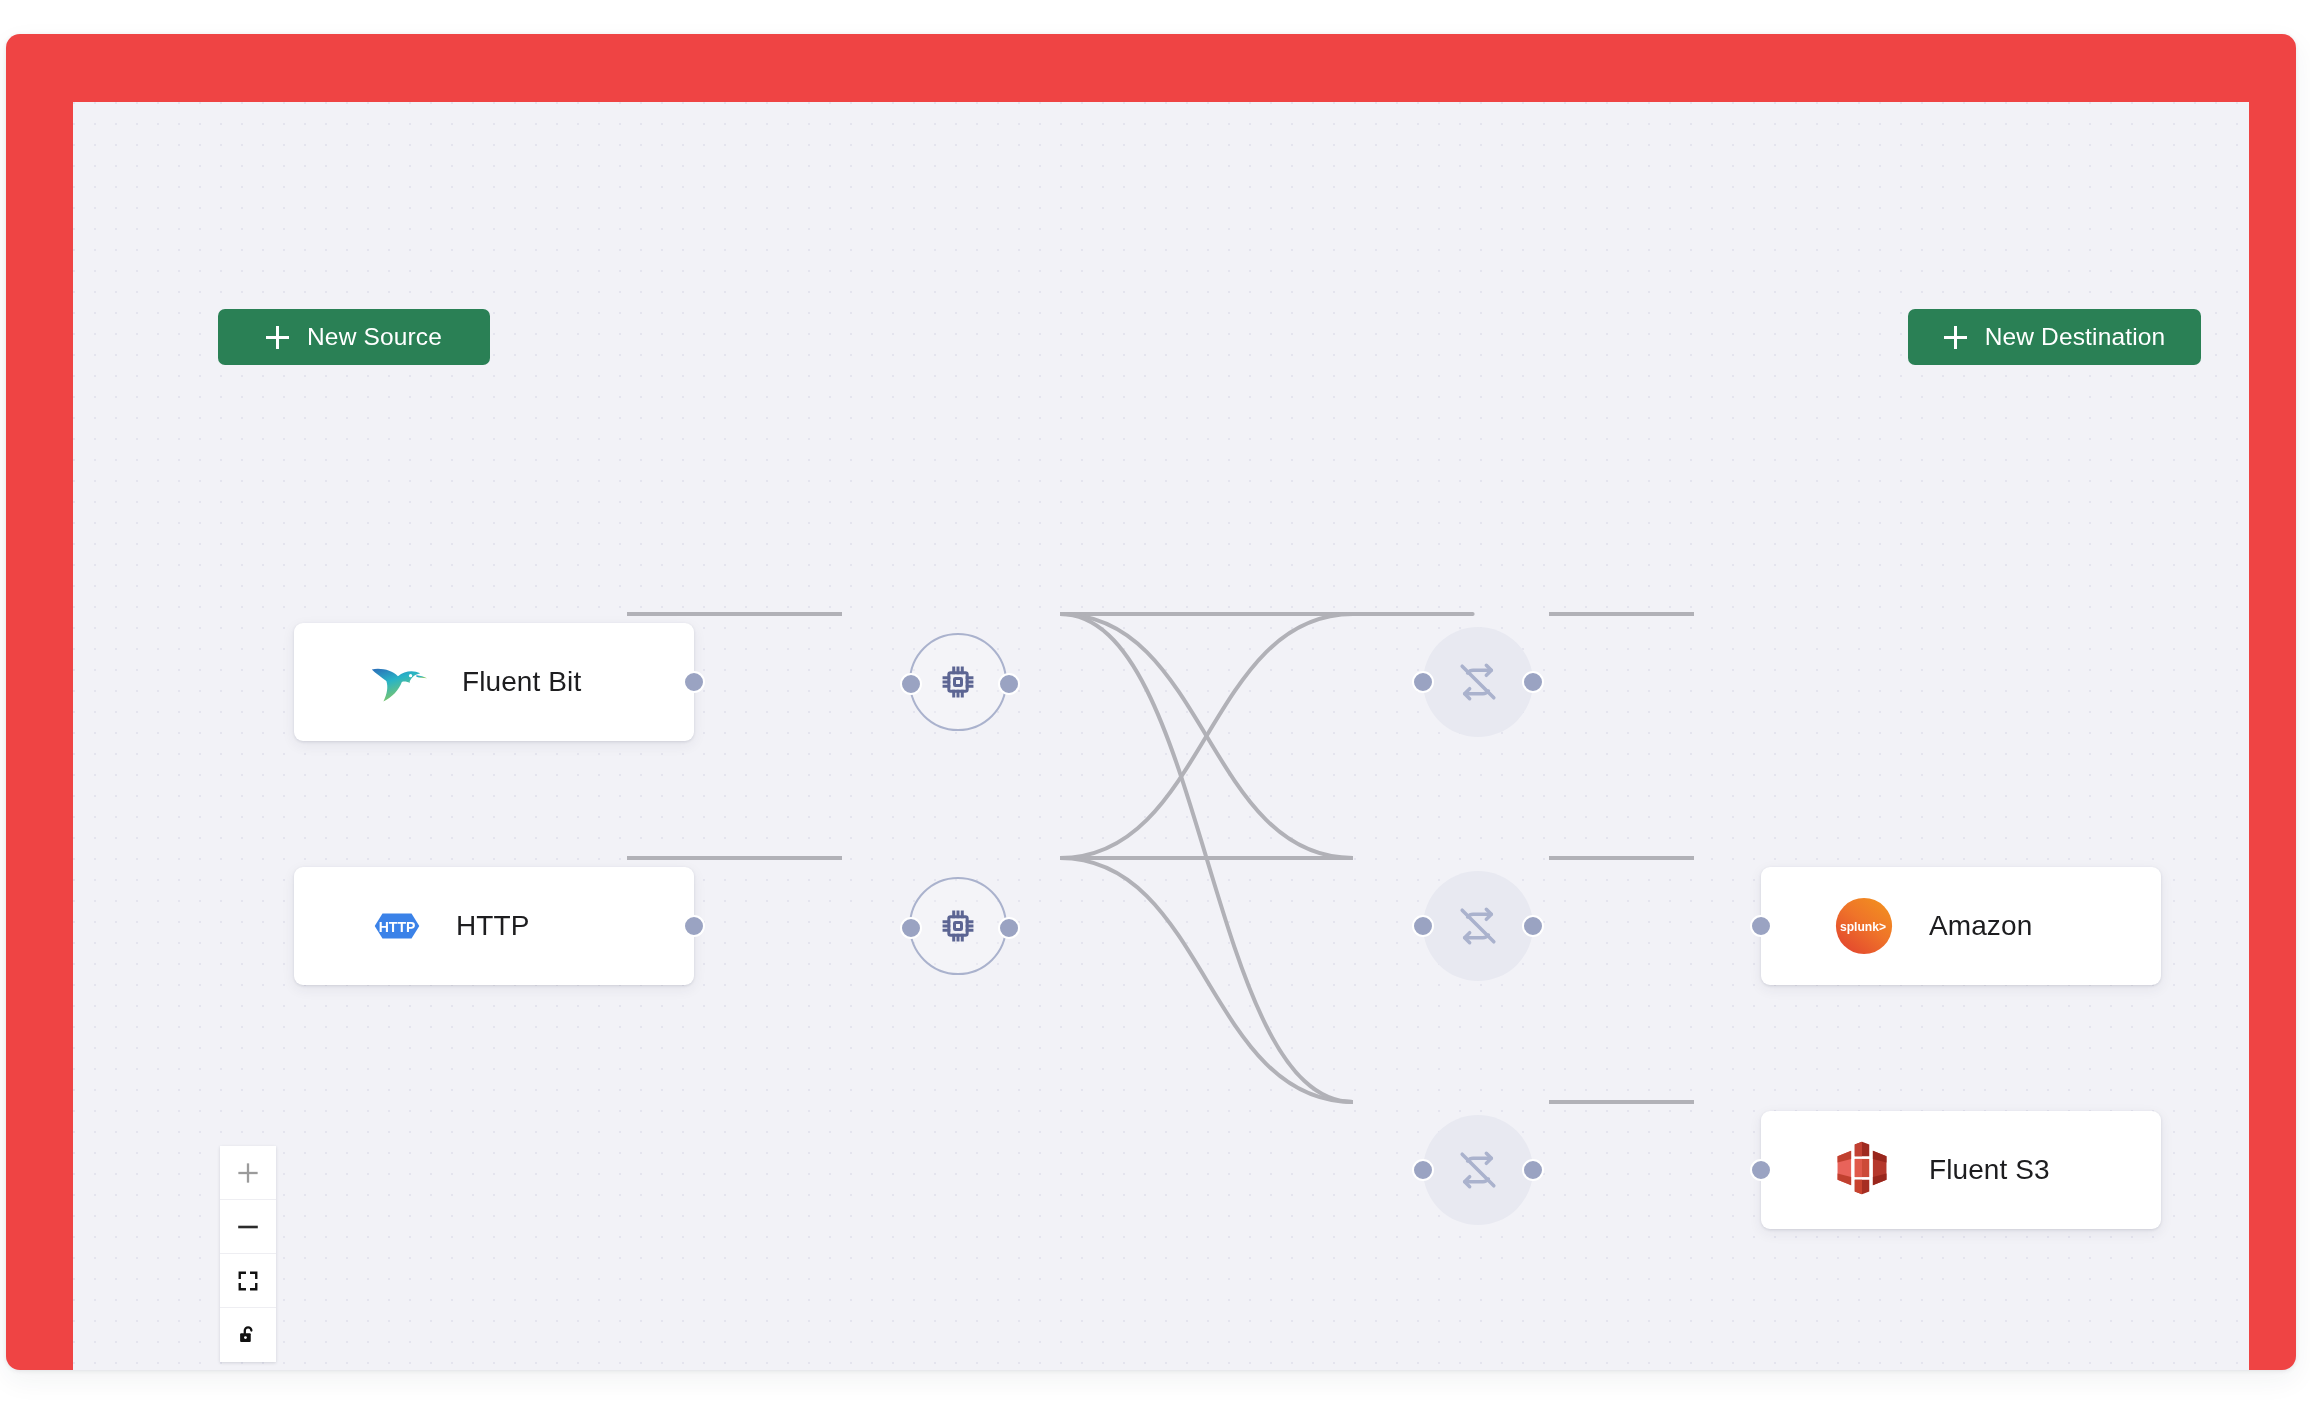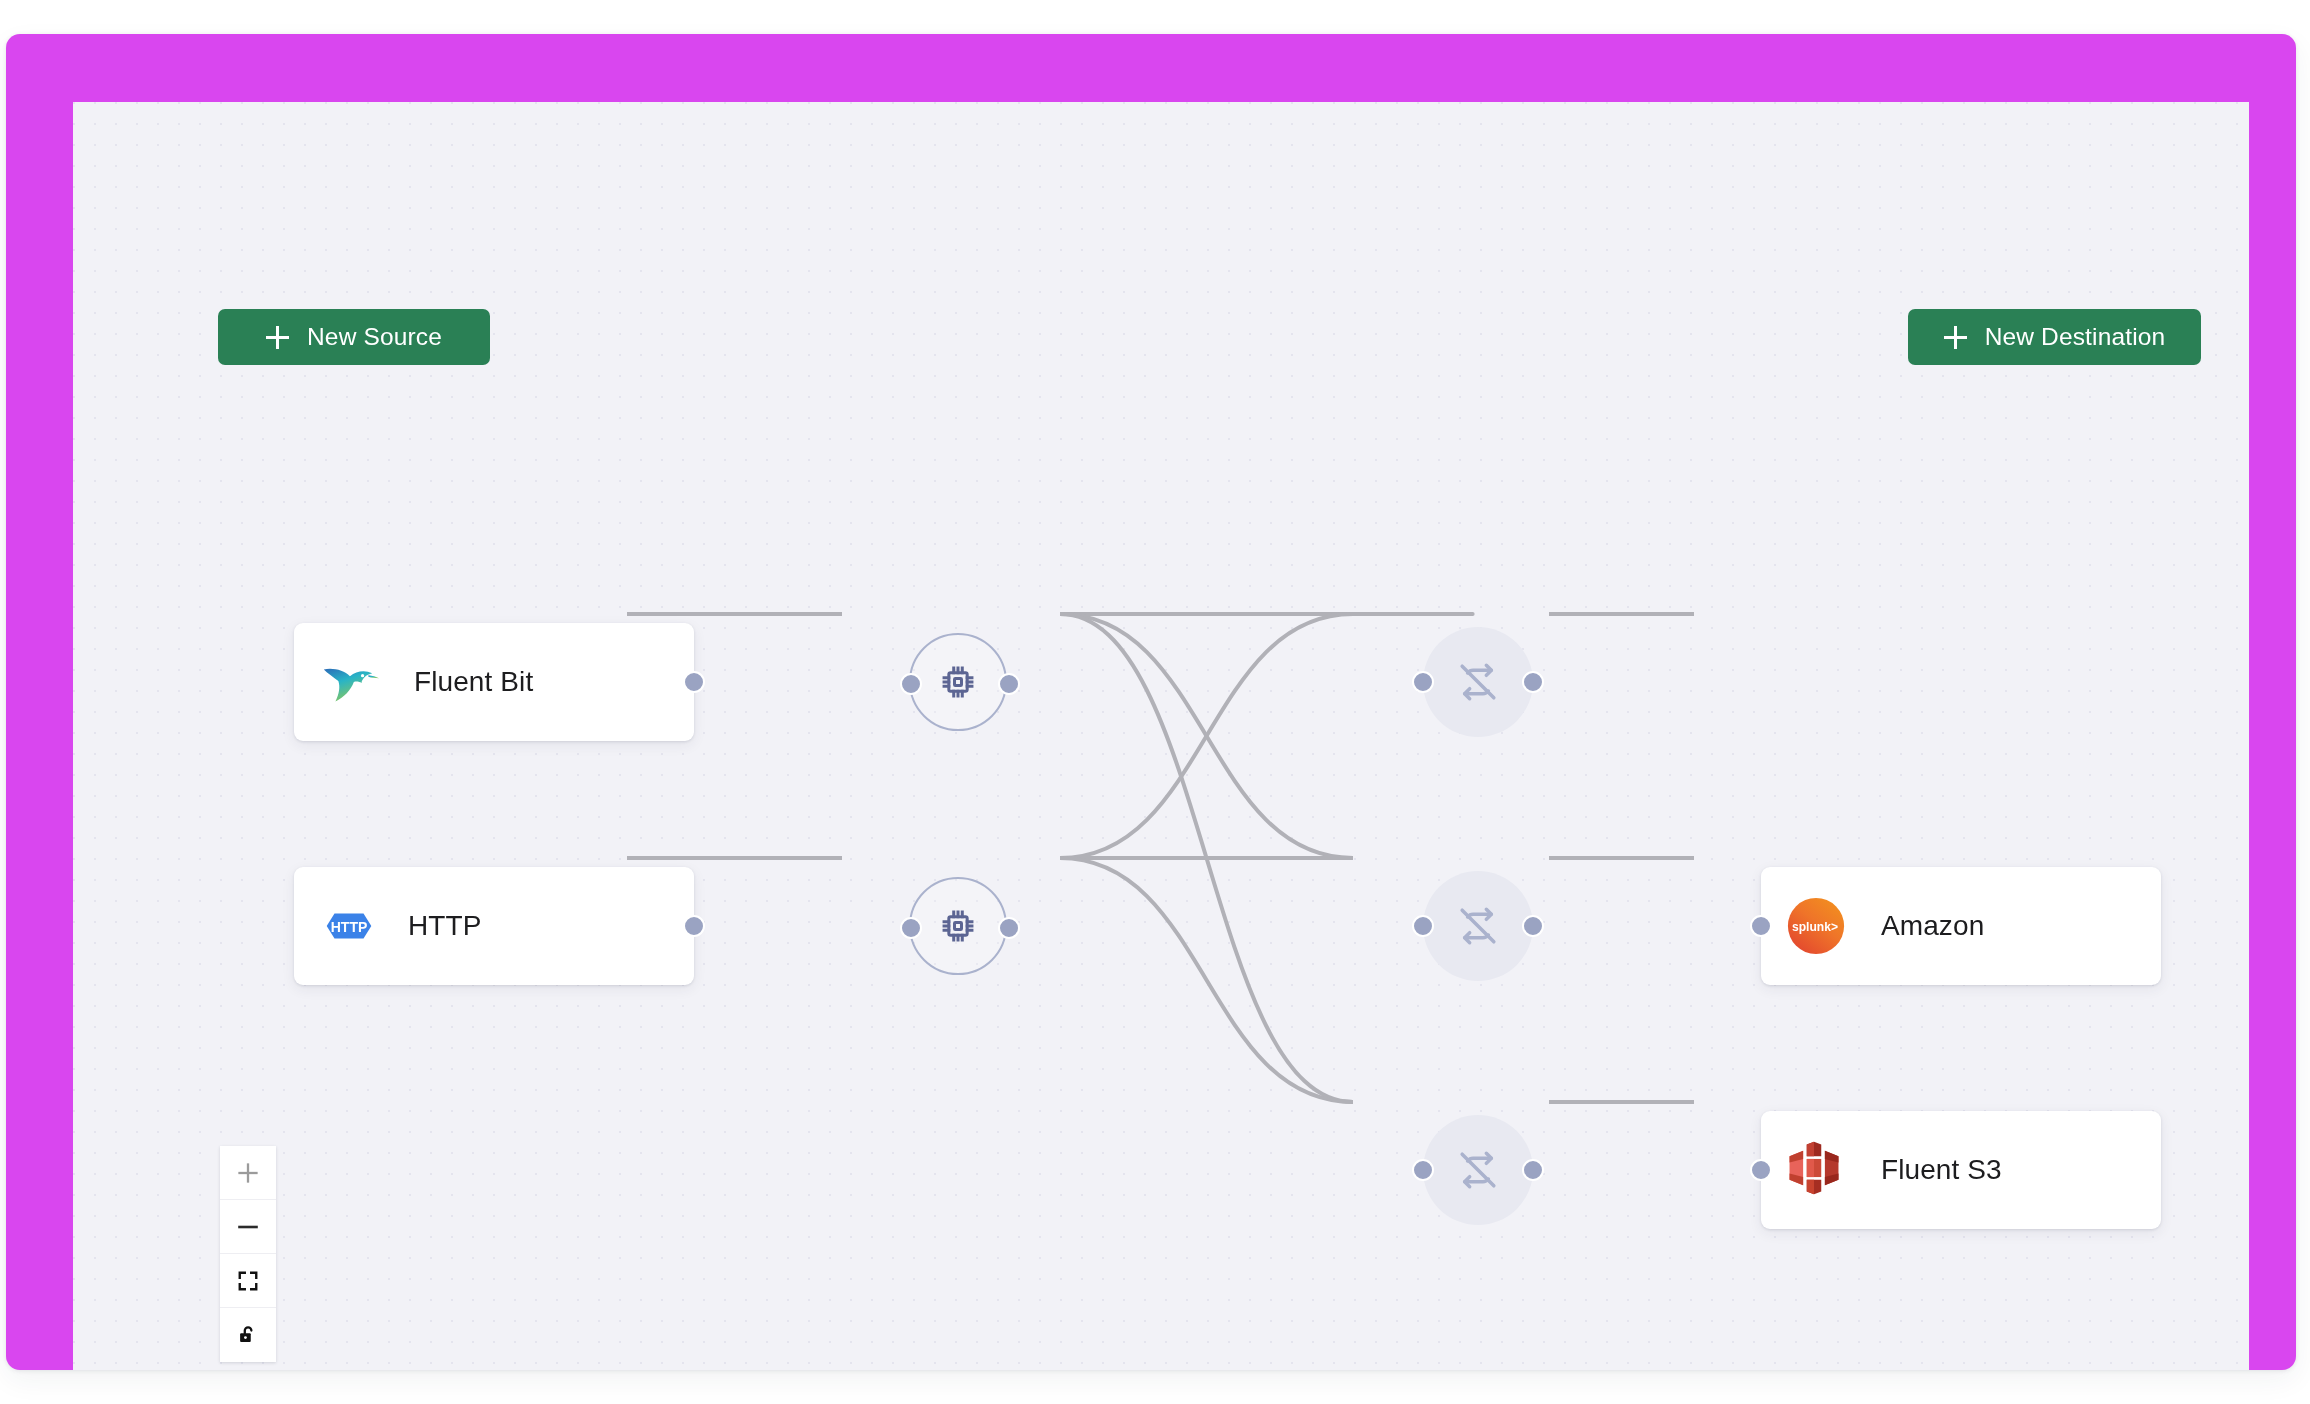--- a/index.html
+++ b/index.html
@@ -8,21 +8,21 @@
     background: #ffffff;
     font-family: "Liberation Sans", sans-serif;
     overflow: hidden;
   }
 
   
   #app-card {
     position: absolute;
     left: 6px; top: 34px;
     width: 2290px; height: 1336px;
-    background: #d946ef;
+    background: #ef4444;
     border-radius: 14px;
     box-shadow: 0 1px 4px rgba(40,45,70,.10), 0 10px 28px rgba(40,45,70,.06);
     overflow: hidden;
   }
 
   
   #flow-canvas {
     position: absolute;
     left: 67px; top: 68px;
     width: 2176px; height: 1269px;
@@ -76,21 +76,21 @@
 
   
   .node-card {
     position: absolute;
     width: 400px; height: 118px;
     background: #ffffff;
     border-radius: 9px;
     box-shadow: 0 1px 3px rgba(40,45,70,.13), 0 4px 14px rgba(40,45,70,.07);
     display: flex;
     align-items: center;
-    padding-left: 24px;
+    padding-left: 72px;
     gap: 34px;
     cursor: pointer;
   }
   .node-label {
     font-size: 28px;
     color: #1d1d1f;
     white-space: nowrap;
     letter-spacing: .1px;
   }
   .node-logo { width: 62px; height: 62px; flex: 0 0 auto; position: relative; }

